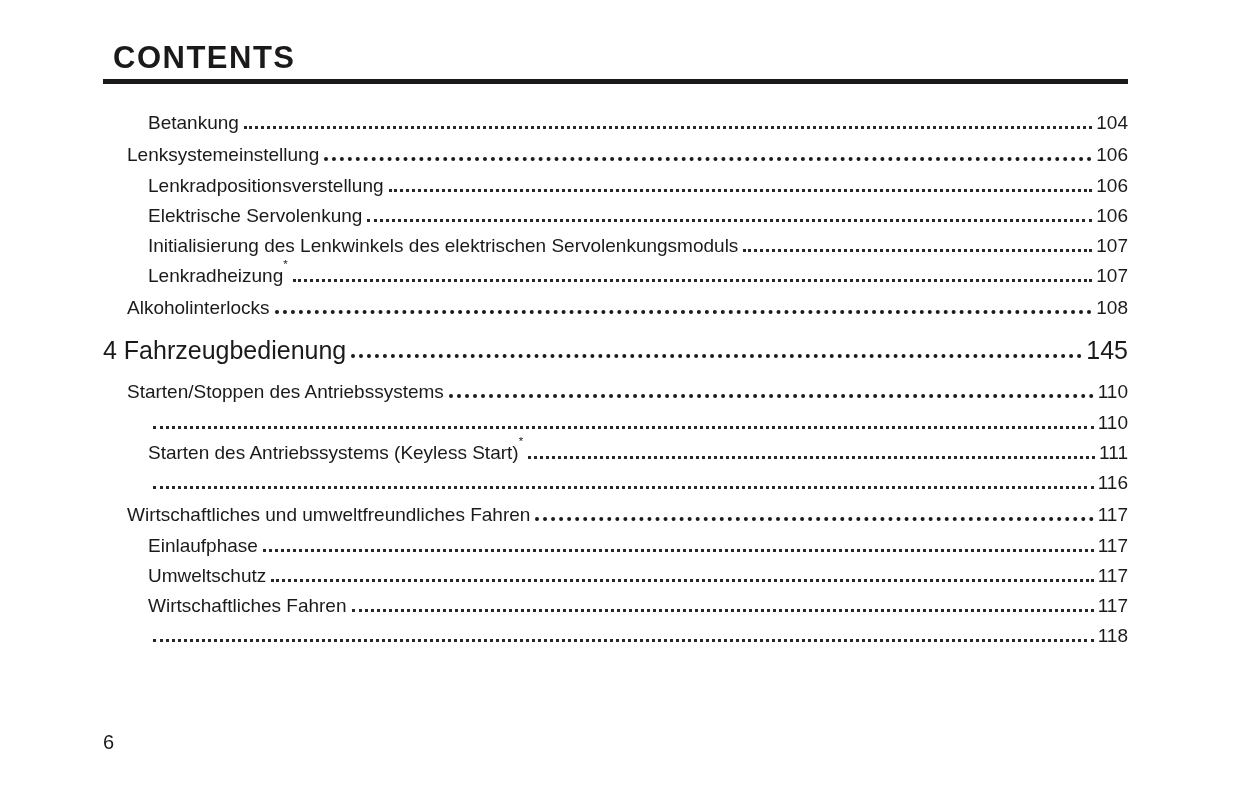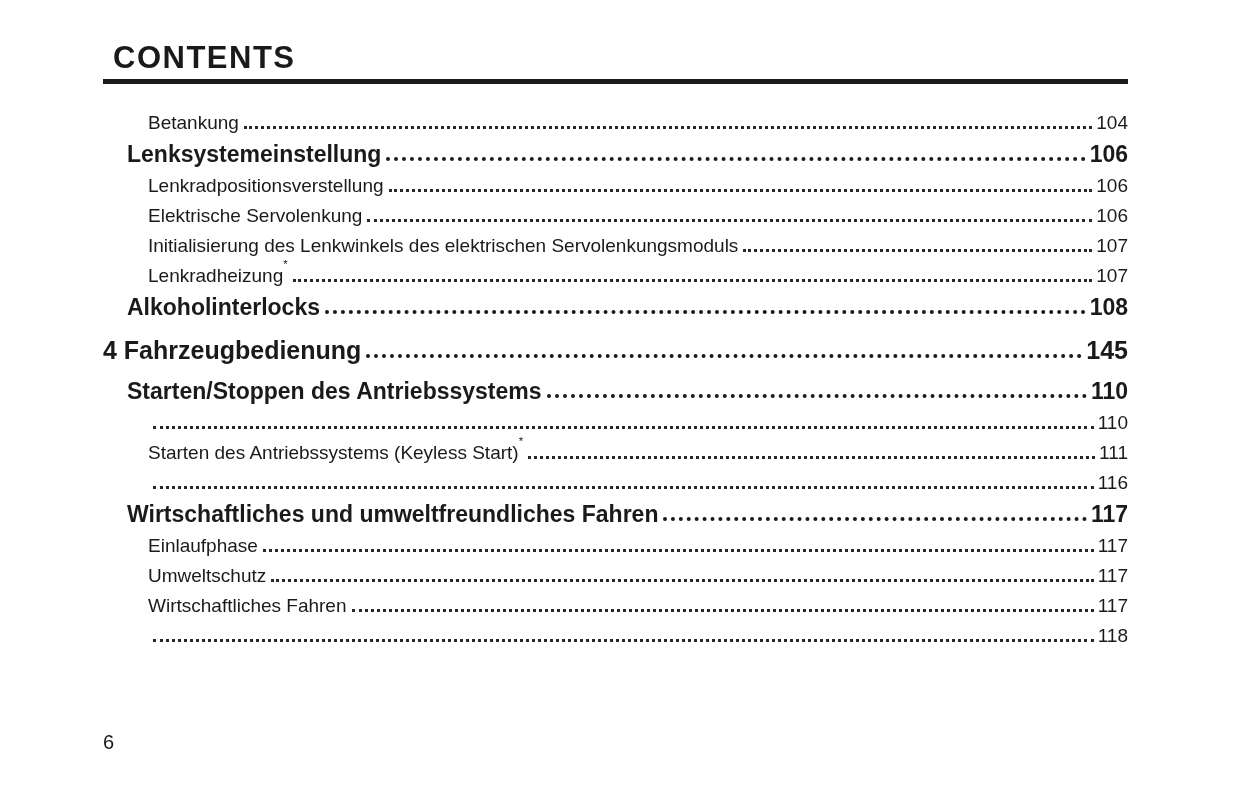--- a/index.html
+++ b/index.html
@@ -60,35 +60,35 @@
     line-height: 30px;
     padding-left: 45px;
     font-weight: normal;
   }
   .row.sub .dots {
     border-bottom: 3px dotted #2b2728;
     margin-bottom: 9px;
   }
   
   .row.section {
-    font-size: 23px;
+    font-size: 19px;
     line-height: 33px;
     padding-left: 24px;
-    font-weight: bold;
+    font-weight: normal;
   }
   .row.section .dots {
     border-bottom: 4px dotted #1c191a;
     margin-bottom: 10px;
   }
   
   .row.chapter {
     font-size: 25px;
     line-height: 41px;
     padding-left: 0;
-    font-weight: bold;
+    font-weight: normal;
     margin-top: 6px;
     margin-bottom: 4px;
   }
   .row.chapter .dots {
     border-bottom: 4.5px dotted #1c191a;
     margin-bottom: 13px;
   }
   .folio {
     position: absolute;
     left: 103px; top: 731px;

